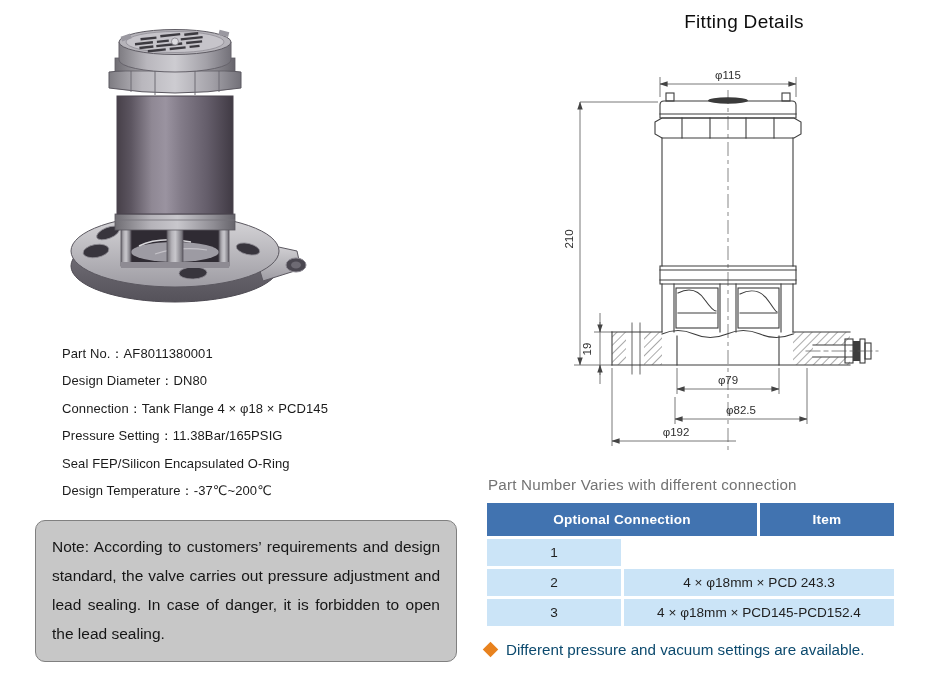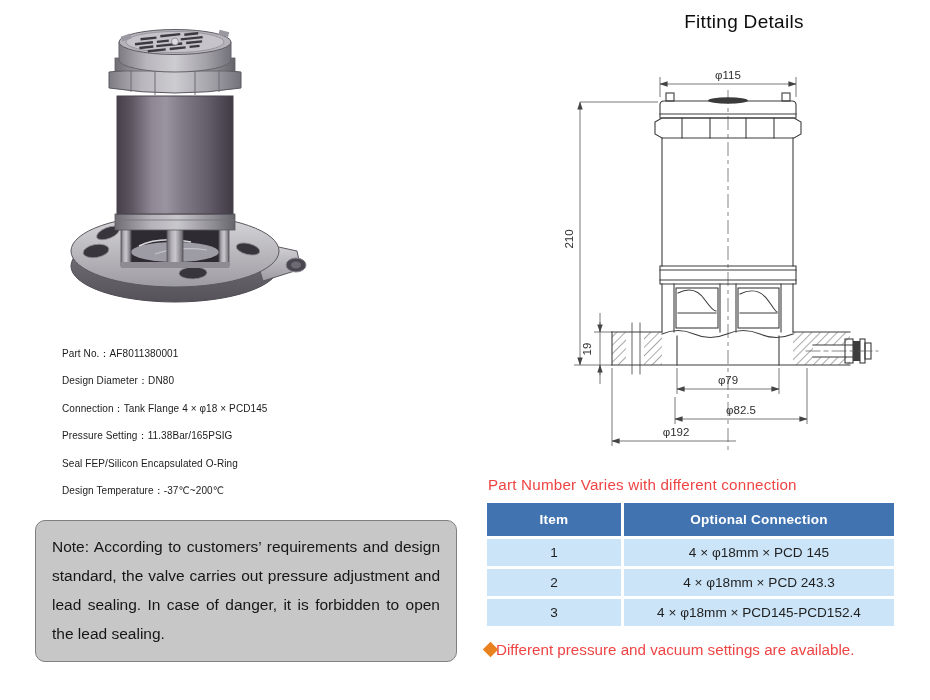--- a/index.html
+++ b/index.html
@@ -1,43 +1,43 @@
 <!DOCTYPE html>
 <html><head>
 <meta charset="utf-8">
 <style>
   html,body{margin:0;padding:0;background:#fff;}
   .page{position:relative;width:930px;height:700px;background:#ffffff;overflow:hidden;
         font-family:"Liberation Sans","DejaVu Sans",sans-serif;color:#1b1b1b;}
 
   
   .photo{position:absolute;left:55px;top:8px;}
-  .specs{position:absolute;left:62px;top:340px;width:410px;font-size:10px;line-height:27.4px;letter-spacing:.1px;}
+  .specs{position:absolute;left:62px;top:340px;width:410px;font-size:13px;line-height:27.4px;letter-spacing:.1px;}
   .notebox{position:absolute;left:35px;top:520px;width:388px;background:#c7c7c7;
            border:1.5px solid #808080;border-radius:10px;padding:11px 16px 13px 16px;
            font-size:15.5px;line-height:29px;text-align:justify;color:#161616;}
 
   
   .fit-title{position:absolute;left:558px;top:11px;width:372px;text-align:center;
              font-size:19px;font-weight:500;letter-spacing:.3px;color:#0d0d0d;}
   .dwg{position:absolute;left:558px;top:34px;}
   .dwg .main{stroke:#3d3d3d;stroke-width:1.1;fill:none;stroke-linecap:square;}
   .dwg .thin{stroke:#555;stroke-width:.8;fill:none;}
   .dwg .cl{stroke:#555;stroke-width:.7;stroke-dasharray:14 4 4 4;fill:none;}
   .dwg text{font-size:11.5px;fill:#2e2e2e;font-family:"Liberation Sans","DejaVu Sans",sans-serif;}
 
-  .tbl-title{position:absolute;left:488px;top:476px;font-size:15.2px;letter-spacing:.2px;color:#ef4444;}
+  .tbl-title{position:absolute;left:488px;top:476px;font-size:15.2px;letter-spacing:.2px;color:#737373;}
   .ctable{position:absolute;left:487px;top:503px;width:407px;font-size:13.6px;}
   .trow{display:flex;gap:3px;margin-bottom:3px;}
   .tc{display:flex;align-items:center;justify-content:center;text-align:center;}
   .c1{width:134px;flex:none;}
   .c2{flex:1;}
   .thead .tc{background:#4173b0;color:#fff;font-weight:bold;height:33px;letter-spacing:.2px;}
   .tdata .tc{background:#cbe4f7;height:27px;color:#1f1f1f;}
-  .footnote{position:absolute;left:485px;top:641px;display:flex;align-items:center;font-size:15.2px;color:#ef4444;}
+  .footnote{position:absolute;left:485px;top:641px;display:flex;align-items:center;gap:10px;font-size:15.2px;color:#0c4a6e;}
   .diamond{width:11px;height:11px;background:#e8821e;transform:rotate(45deg);flex:none;}
 </style>
 </head>
 <body>
 
 <div class="page">
 
   <svg class="photo" width="280" height="305" viewBox="0 0 280 305" aria-hidden="true">
     <defs>
       <linearGradient id="gBody" x1="0" y1="0" x2="1" y2="0">
@@ -254,26 +254,25 @@
     <text x="33" y="315" text-anchor="middle" transform="rotate(-90 33 315)">19</text>
     <text x="170" y="350" text-anchor="middle">φ79</text>
     <text x="183" y="380" text-anchor="middle">φ82.5</text>
     <text x="118" y="402" text-anchor="middle">φ192</text>
   </svg>
 
   <div class="tbl-title">Part Number Varies with different connection</div>
 
   <div class="ctable">
     <div class="trow thead">
+      <div class="tc c2">Optional Connection</div>
       <div class="tc c1">Item</div>
-      <div class="tc c2">Optional Connection</div>
     </div>
     <div class="trow tdata">
       <div class="tc c1">1</div>
-      <div class="tc c2">4 × φ18mm × PCD 145</div>
     </div>
     <div class="trow tdata">
       <div class="tc c1">2</div>
       <div class="tc c2">4 × φ18mm × PCD 243.3</div>
     </div>
     <div class="trow tdata">
       <div class="tc c1">3</div>
       <div class="tc c2">4 × φ18mm × PCD145-PCD152.4</div>
     </div>
   </div>

